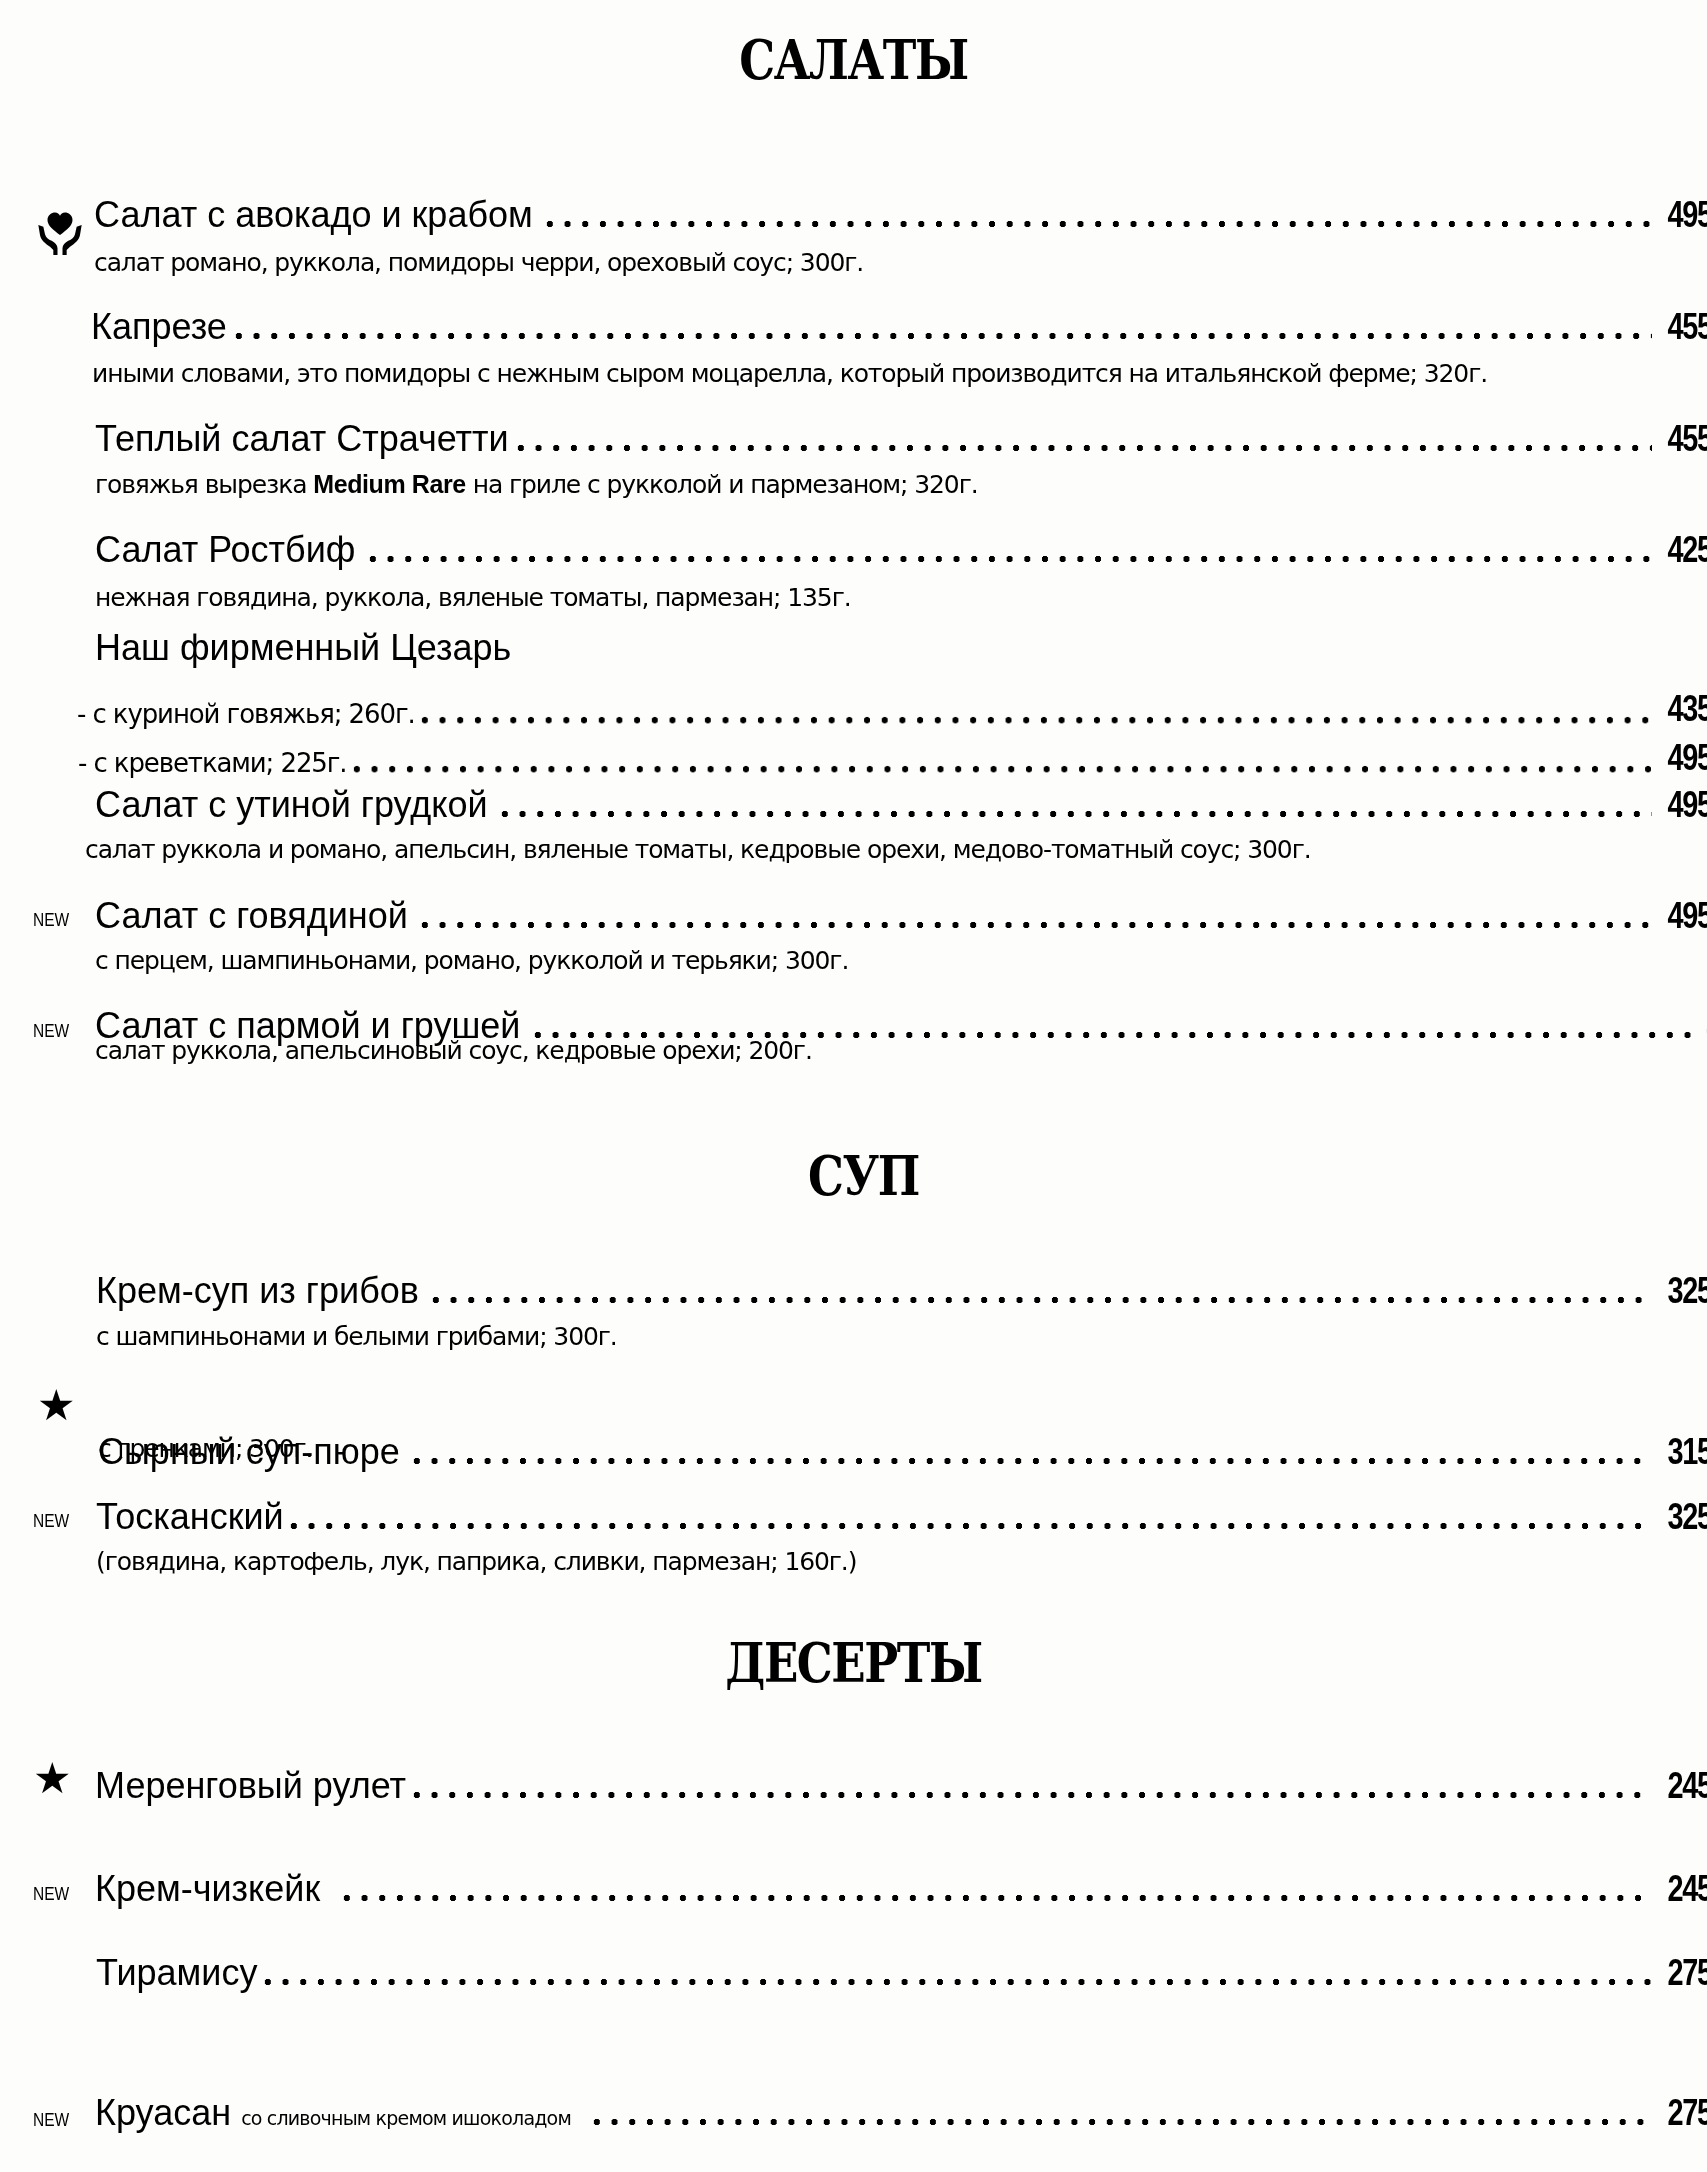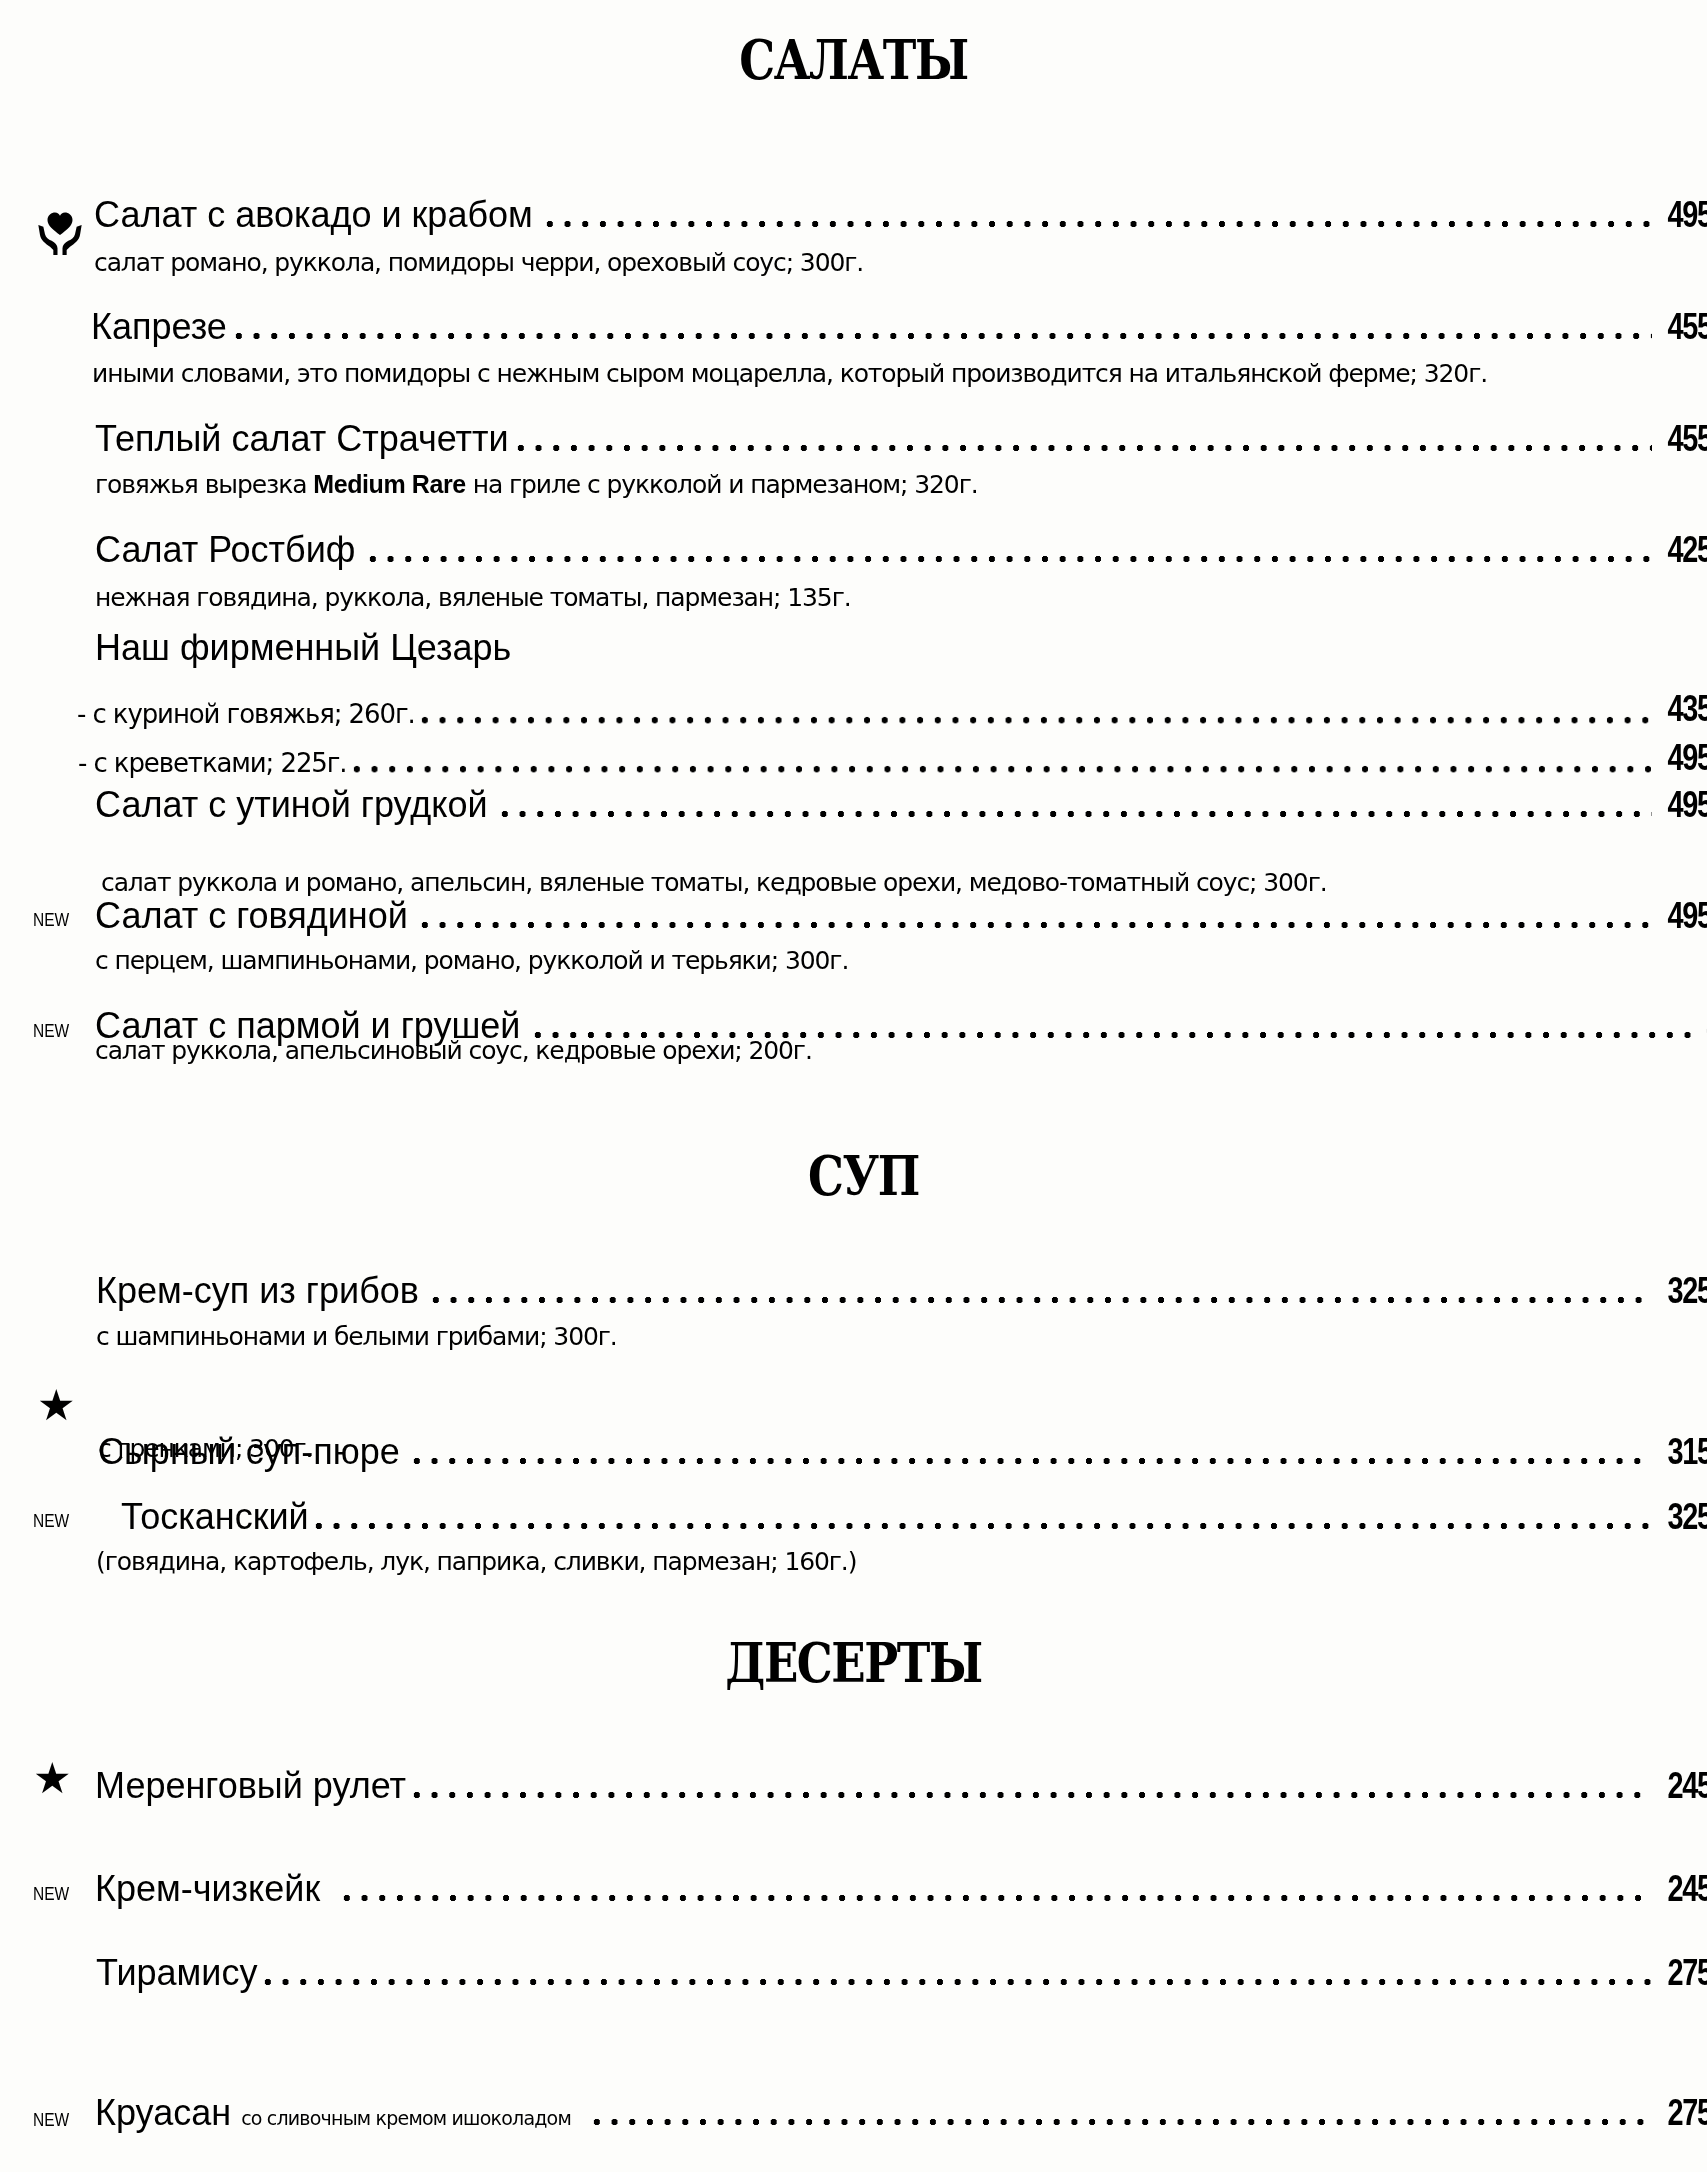--- a/index.html
+++ b/index.html
@@ -166,21 +166,21 @@
   </div>
 </div>
 
 <div class="row" style="top:786px;">
   <div class="line" style="top:0; left:95px;">
     <span class="name">Салат с утиной грудкой</span>
     <span class="leader"></span>
     <span class="price">495</span>
   </div>
 </div>
-<div class="desc" style="top:837px; left:101px;margin-top:33px;">салат руккола и романо, апельсин, вяленые томаты, кедровые орехи, медово-томатный соус; 300г.</div>
+<div class="desc" style="top:837px; left:85px;">салат руккола и романо, апельсин, вяленые томаты, кедровые орехи, медово-томатный соус; 300г.</div>
 
 <span class="badge" style="left:33px; top:909px;">NEW</span>
 <div class="row" style="top:897px;">
   <div class="line" style="top:0; left:95px;">
     <span class="name">Салат с говядиной</span>
     <span class="leader"></span>
     <span class="price">495</span>
   </div>
 </div>
 <div class="desc" style="top:948px; left:95px;">с перцем, шампиньонами, романо, рукколой и терьяки; 300г.</div>
@@ -211,21 +211,21 @@
   <div class="line" style="top:0; left:98px;margin-top:48px;">
     <span class="name">Сырный суп-пюре</span>
     <span class="leader"></span>
     <span class="price">315</span>
   </div>
 </div>
 <div class="desc" style="top:1436px; left:98px;">с гренками; 300г.</div>
 
 <span class="badge" style="left:33px; top:1510px;">NEW</span>
 <div class="row" style="top:1498px;">
-  <div class="line" style="top:0; left:96px;margin-left:25px;">
+  <div class="line" style="top:0; left:96px;">
     <span class="name">Тосканский</span>
     <span class="leader" style="margin-left:1.7px;"></span>
     <span class="price">325</span>
   </div>
 </div>
 <div class="desc" style="top:1549px; left:96px;">(говядина, картофель, лук, паприка, сливки, пармезан; 160г.)</div>
 
 <div class="section-title" style="top:1635px;">ДЕСЕРТЫ</div>
 
 <span class="star" style="left:33px; top:1757px;">★</span>

